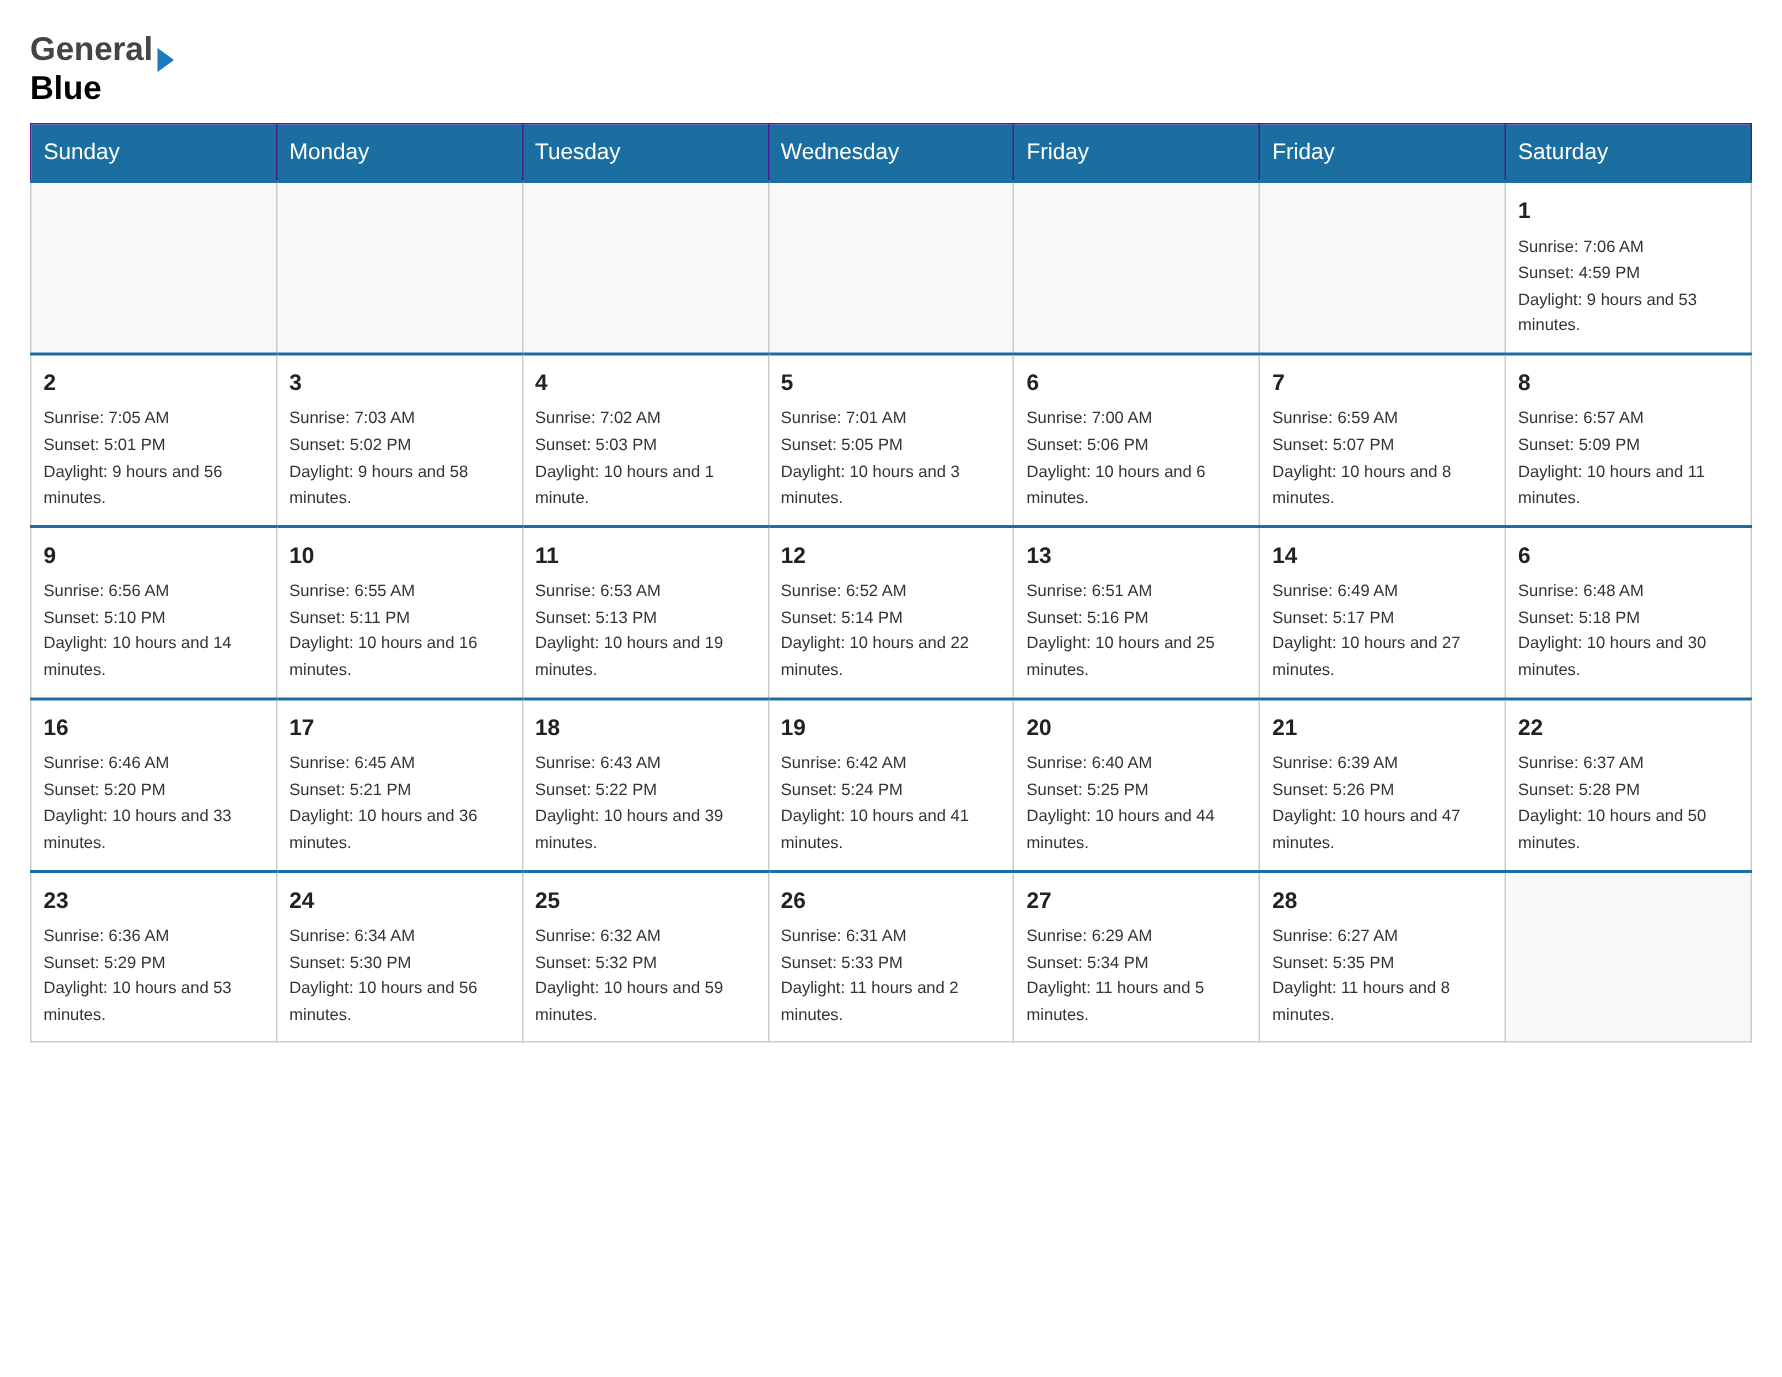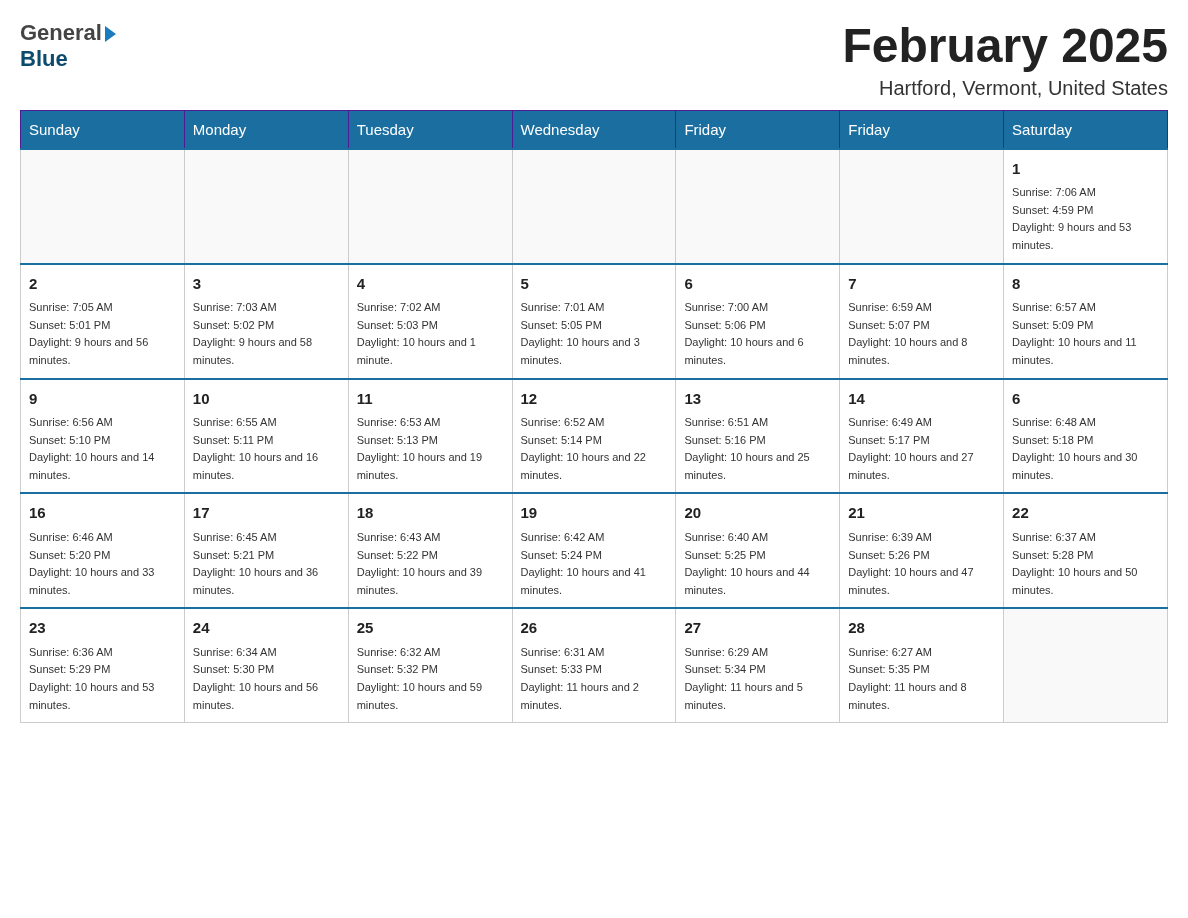--- a/index.html
+++ b/index.html
@@ -73,59 +73,55 @@
       margin-bottom: 4px;
     }
     .day-info {
       font-size: 11px;
       color: #333;
       line-height: 1.6;
     }
     .logo-row {
       display: flex;
       flex-direction: row;
-      align-items: center;
+      align-items: flex-end;
     }
     .logo-text-general {
       font-size: 22px;
       font-weight: bold;
       color: #444;
       font-family: Arial, sans-serif;
     }
     .logo-arrow {
       display: inline-block;
       width: 0;
       height: 0;
       border-left: 11px solid #1a7bbf;
       border-top: 8px solid transparent;
       border-bottom: 8px solid transparent;
       margin-left: 3px;
       margin-bottom: -2px;
     }
     .logo-blue-text {
       font-size: 22px;
       font-weight: bold;
-      color: #0c4a6e;
+      color: #000000;
       font-family: Arial, sans-serif;
     }
   </style>
 </head>
 <body>
 
 <div class="header">
   <div class="logo">
     <div class="logo-row">
       <span class="logo-text-general">General</span>
       <span class="logo-arrow"></span>
     </div>
     <span class="logo-blue-text">Blue</span>
-  </div>
-  <div class="title-section">
-    <div class="month-title">February 2025</div>
-    <div class="location">Hartford, Vermont, United States</div>
   </div>
 </div>
 
 <table class="calendar">
   <thead>
     <tr>
     <th>Sunday</th>
         <th>Monday</th>
         <th>Tuesday</th>
         <th>Wednesday</th>

